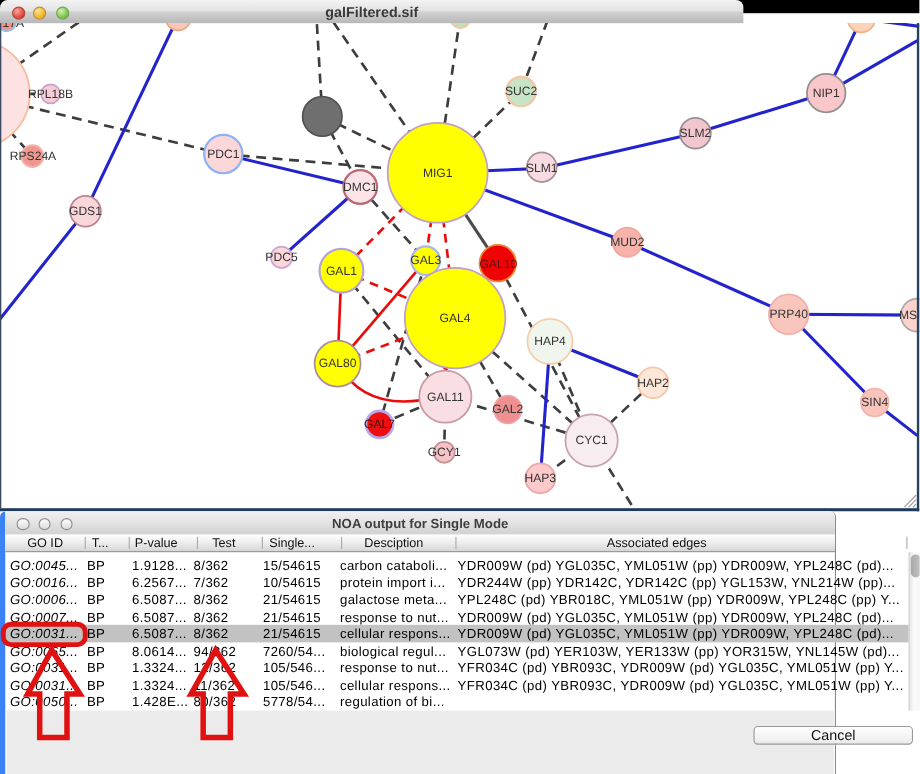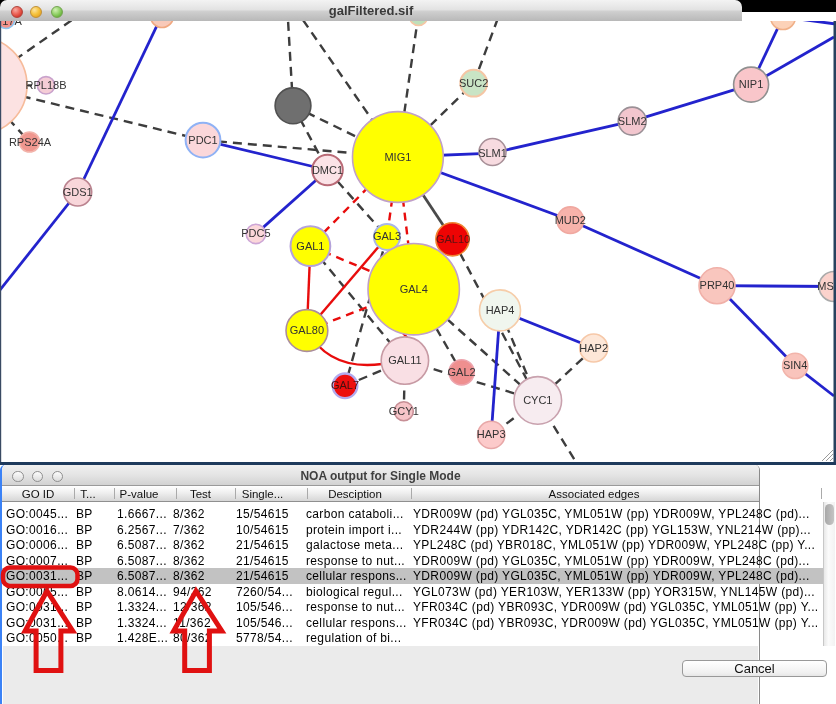--- a/index.html
+++ b/index.html
@@ -1,48 +1,48 @@
 <!DOCTYPE html>
 <html><head>
 <meta charset="utf-8">
 <style>
   html,body{margin:0;padding:0;}
   body{width:836px;height:704px;overflow:hidden;font-family:"Liberation Sans",sans-serif;background:#fff;position:relative;}
   #stage{position:absolute;left:0;top:0;width:836px;height:704px;}
   
   #corners{position:absolute;left:0;top:0;width:836px;height:12px;background:#000;}
-  #titlebar{position:absolute;left:0;top:0;width:742px;height:21px;
+  #titlebar{position:absolute;left:0;top:0;width:676px;height:21px;
     background:linear-gradient(#f3f3f3 0%,#e3e3e3 45%,#cfcfcf 55%,#b8b8b8 100%);
     border-bottom:1px solid #6e6e6e;border-radius:7px 7px 0 0;}
   #titlebar .tl{position:absolute;top:6px;width:10px;height:10px;border-radius:50%;}
   #titlebar .title{position:absolute;left:0;right:0;top:3px;text-align:center;
     font-size:13px;font-weight:bold;color:#3a3a3a;}
   
   #graph{position:absolute;left:0;top:21px;width:836px;height:444px;}
   
   #noawin{position:absolute;left:0;top:465px;width:760px;height:239px;background:#fff;
-    border-left:2px solid #3b82f6;border-right:1px solid #8a8a8a;box-sizing:border-box;border-radius:5px 5px 0 0;}
+    border-left:5px solid #3b82f6;border-right:1px solid #8a8a8a;box-sizing:border-box;border-radius:5px 5px 0 0;}
   #noatitle{position:absolute;left:0;top:0;width:100%;height:21px;
     background:linear-gradient(#f0f0f0 0%,#e4e4e4 50%,#d2d2d2 100%);
     border-bottom:1px solid #9a9a9a;border-radius:5px 5px 0 0;box-sizing:border-box;}
   #noatitle .c{position:absolute;top:5.6px;width:11.6px;height:11.6px;border-radius:50%;
     border:1px solid #8f8f8f;background:linear-gradient(#fcfcfc,#dcdcdc);box-sizing:border-box;}
   #noatitle .t{position:absolute;left:0;right:0;top:4px;text-align:center;font-size:12px;font-weight:bold;color:#3f3f3f;}
   
   #thead{position:absolute;left:0;top:21px;width:100%;height:16px;
     background:linear-gradient(#ffffff 0%,#efefef 45%,#d6d6d6 100%);
     border-bottom:1px solid #8f8f8f;box-sizing:border-box;font-size:11px;color:#111;}
   #thead .h{position:absolute;top:2px;text-align:center;font-size:11.5px;}
   #thead .sep{position:absolute;top:2px;width:1px;height:11px;background:#aaa;}
   
   #tbody{position:absolute;left:0;top:41px;width:100%;font-size:12px;letter-spacing:0.35px;color:#000;}
   .row{position:absolute;left:0;width:821px;height:15.5px;white-space:nowrap;overflow:hidden;}
   .row.sel{background:#c2c2c2;}
   .row span{position:absolute;top:1px;}
-  .c0{left:4px;} .c1{left:74px;} .c2{left:115px;} .c3{left:171px;}
+  .c0{left:4px;font-style:italic;} .c1{left:74px;} .c2{left:115px;} .c3{left:171px;}
   .c4{left:234px;} .c5{left:304px;} .c6{left:411px;}
   #sbar{position:absolute;left:821px;top:37px;width:12px;height:144px;background:linear-gradient(90deg,#e8e8e8,#fbfbfb 40%,#f2f2f2);border-left:1px solid #c8c8c8;box-sizing:border-box;}
   #sthumb{position:absolute;left:822.5px;top:39px;width:9px;height:21px;border-radius:4.5px;background:linear-gradient(90deg,#a8a8a8,#c4c4c4);}
   
   #panel{position:absolute;left:1px;right:1px;top:181px;height:58px;background:#ebebeb;}
   .btn{position:absolute;top:14px;height:17px;width:144px;box-sizing:border-box;
     border:1px solid #999;border-radius:4px;background:linear-gradient(#ffffff,#f0f0f0 80%,#e6e6e6);
     font-size:13px;color:#111;text-align:center;line-height:15px;}
   
   #overlay{position:absolute;left:0;top:0;width:836px;height:704px;pointer-events:none;}
@@ -225,21 +225,21 @@
       <div class="sep" style="left:174px;"></div>
       <div class="sep" style="left:233px;"></div>
       <div class="sep" style="left:305px;"></div>
       <div class="sep" style="left:409px;"></div>
       <div class="sep" style="left:819px;"></div>
     </div>
     <div id="tbody">
       <div class="row" style="top:0px;">
           <span class="c0">GO:0045...</span>
           <span class="c1">BP</span>
-          <span class="c2">1.6667...</span>
+          <span class="c2">1.9128...</span>
           <span class="c3">8/362</span>
           <span class="c4">15/54615</span>
           <span class="c5">carbon cataboli...</span>
           <span class="c6">YDR009W (pd) YGL035C, YML051W (pp) YDR009W, YPL248C (pd)...</span>
         </div>
       <div class="row" style="top:15.5px;">
           <span class="c0">GO:0016...</span>
           <span class="c1">BP</span>
           <span class="c2">6.2567...</span>
           <span class="c3">7/362</span>

